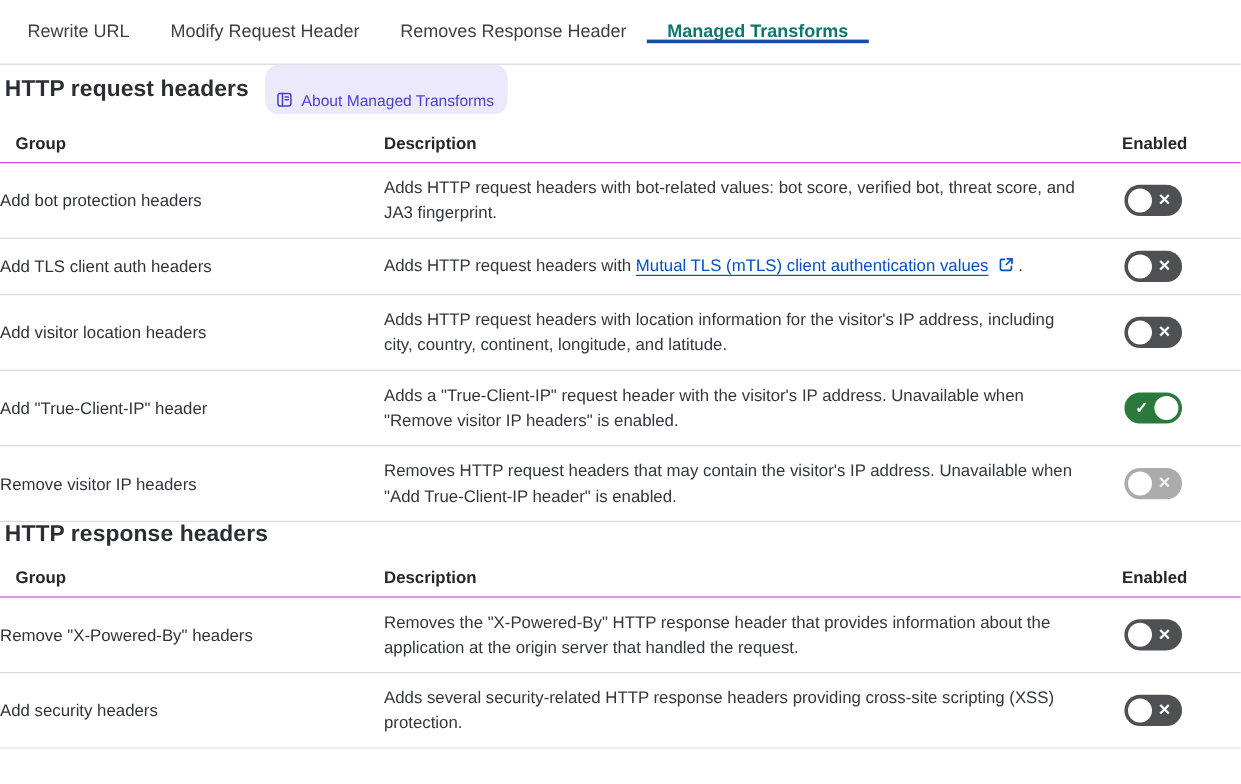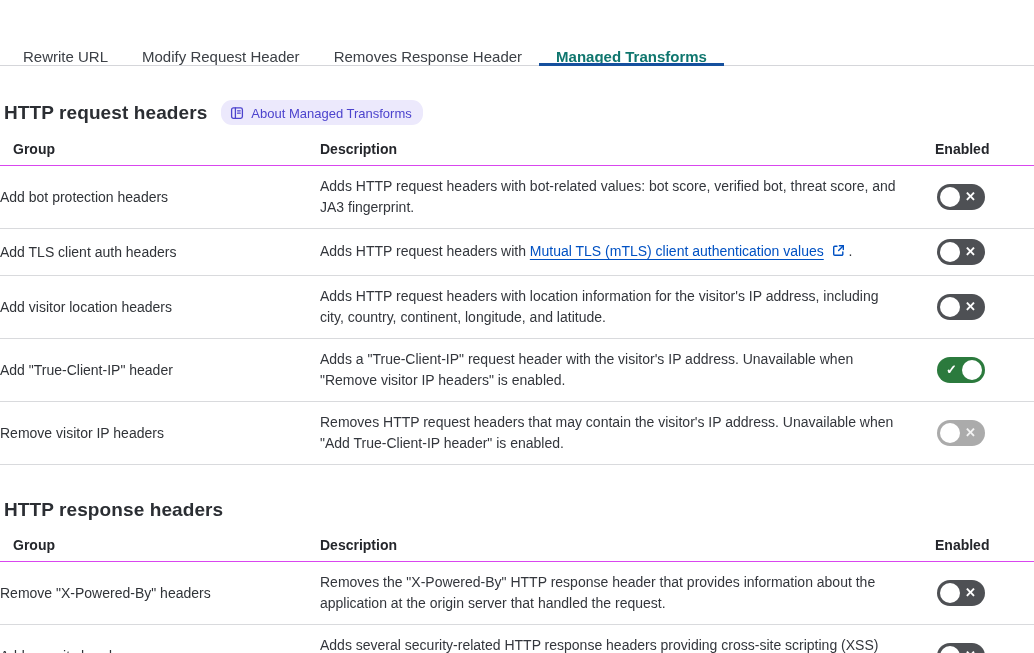--- a/index.html
+++ b/index.html
@@ -7,24 +7,24 @@
   body {
     width: 1034px;
     font-family: "Liberation Sans", sans-serif;
     color: #33363c;
     -webkit-font-smoothing: antialiased;
   }
 
   
   .tabbar {
     display: flex;
-    align-items: flex-end;
+    align-items: center;
     padding-left: 6px;
     border-bottom: 1px solid #d5d6da;
-    height: 66px;
+    height: 54px;
   }
   .tab {
     display: flex;
     align-items: center;
     padding: 0 17px;
     font-size: 15px;
     color: #3c4046;
     cursor: pointer;
     position: relative;
     border: none;
@@ -37,21 +37,21 @@
   }
   .tab.active::after {
     content: "";
     position: absolute;
     left: 0; right: 0; bottom: -1px;
     height: 3px;
     background: #15509e;
   }
 
   
-  .section { margin-top: 34px; }
+  .section { }
   .section-head {
     display: flex;
     align-items: center;
     gap: 14px;
     padding-left: 4px;
     margin-bottom: 10px;
   }
   .section-title {
     font-size: 19px;
     font-weight: 700;
@@ -59,21 +59,21 @@
     letter-spacing: .1px;
   }
   .badge {
     display: inline-flex;
     align-items: center;
     gap: 7px;
     background: #ece9fc;
     color: #4c43cd;
     font-size: 13px;
     line-height: 1;
-    padding: 6px 11px 5px 9px;
+    padding: 22px 11px 5px 9px;
     border-radius: 11px;
     border: none;
     cursor: pointer;
     font-family: inherit;
   }
   .badge svg { display: block; }
 
   
   table {
     width: 1034px;

